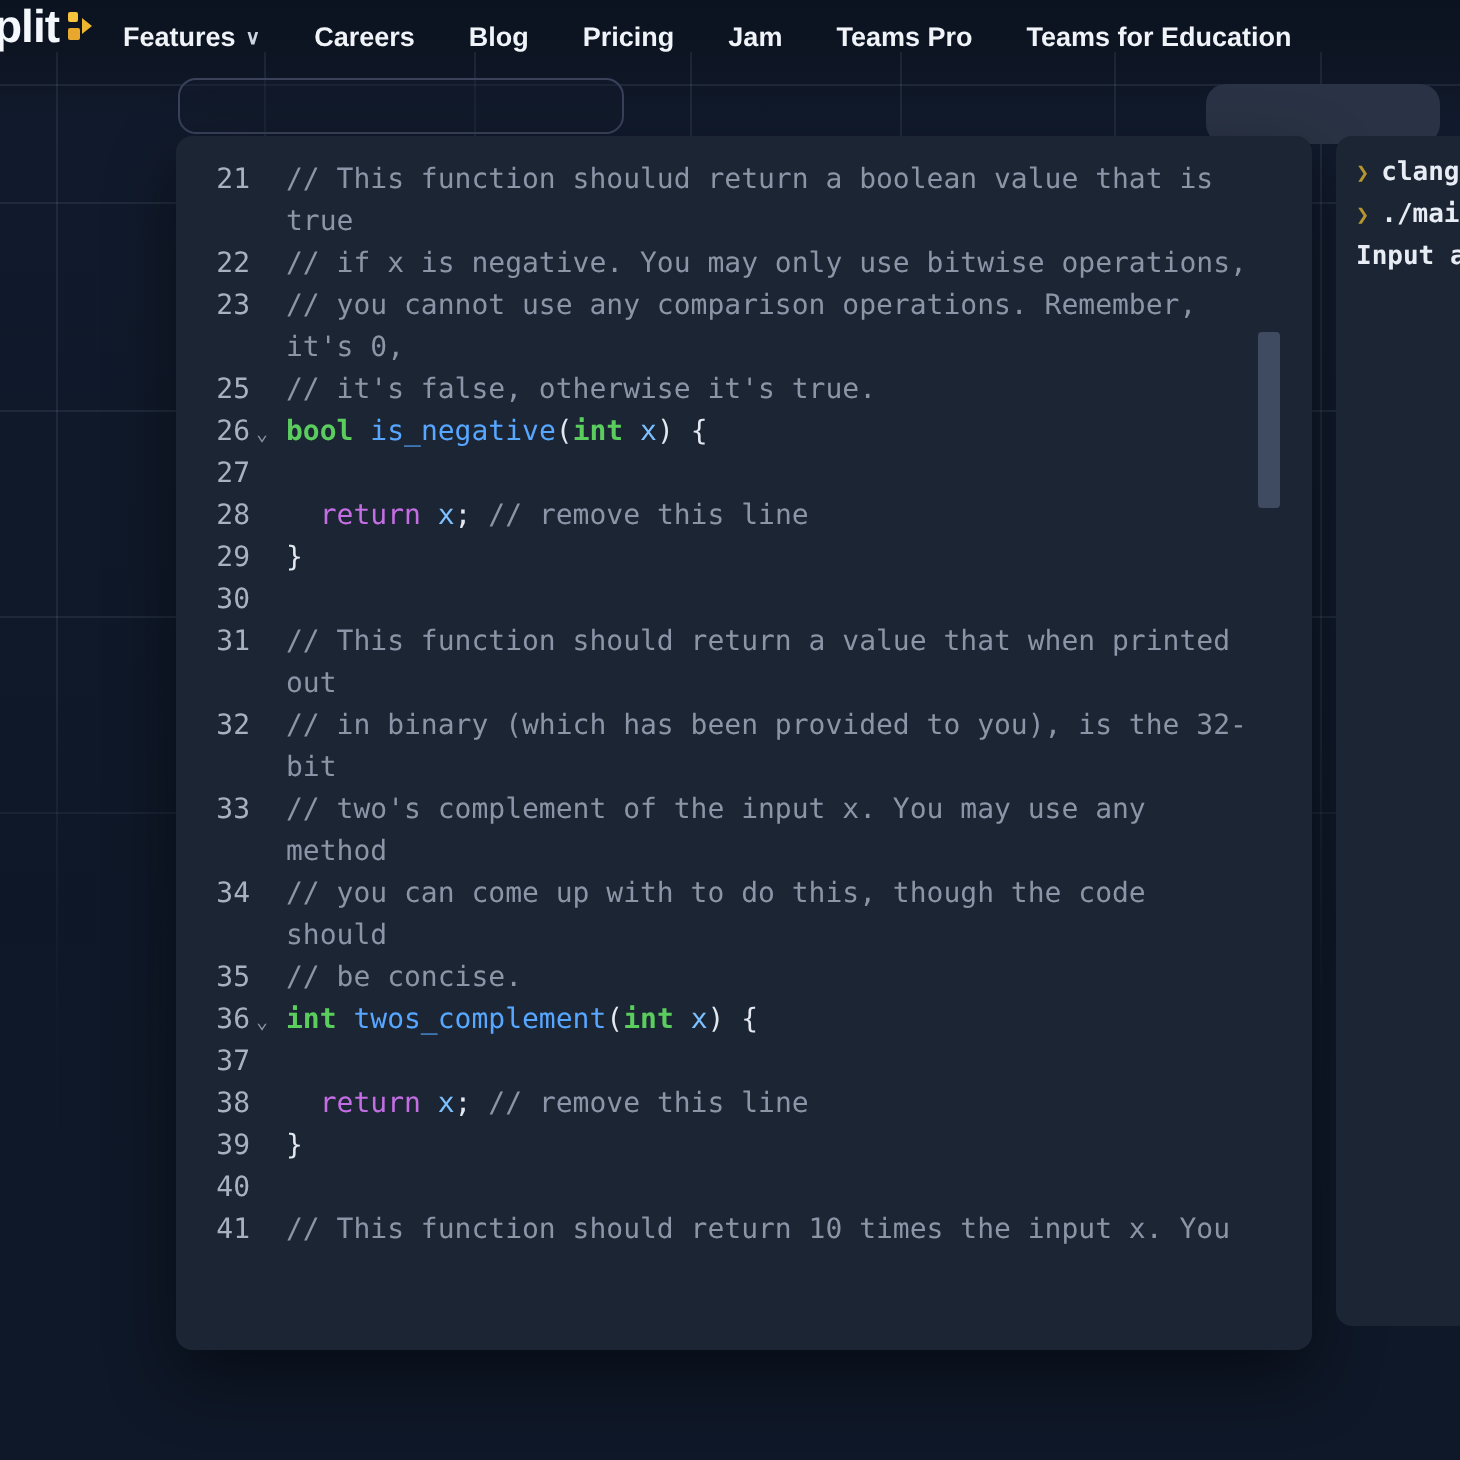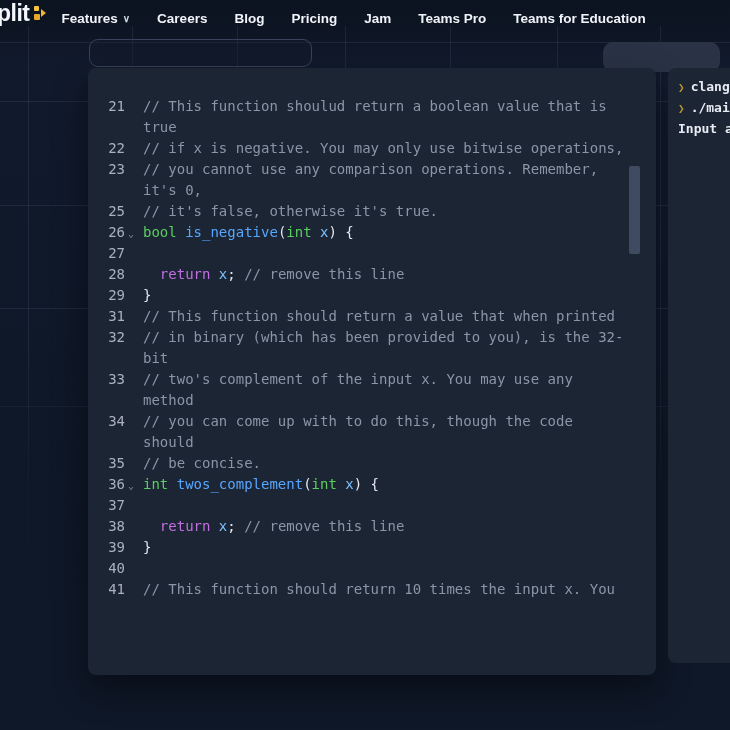--- a/index.html
+++ b/index.html
@@ -30,29 +30,29 @@
   #logo-glyph .sq-bottom{position:absolute;left:1px;top:10px;width:6px;height:6px;background:#e8a82d;border-radius:1px;}
   #logo-glyph .tri{position:absolute;left:8px;top:5px;width:0;height:0;
     border-top:4px solid transparent;border-bottom:4px solid transparent;border-left:5px solid #f0b62f;}
   #nav-items{display:flex;align-items:center;margin-left:16px;}
   .nav-item{font-size:13.5px;font-weight:bold;margin-right:27px;white-space:nowrap;cursor:pointer;}
   .nav-item .chev{font-size:10px;margin-left:5px;color:#cdd5e0;display:inline-block;transform:translateY(-1px);}
   
   #editor{position:absolute;left:88px;top:68px;width:568px;height:607px;z-index:5;
     background:var(--panel-bg,#1c2533);border-radius:8px;overflow:hidden;
     box-shadow:0 14px 34px rgba(0,0,0,.45);}
-  #code{padding-top:20px;font-family:"DejaVu Sans Mono","Liberation Mono",monospace;
-    font-size:14px;line-height:21px;margin-top:8px;}
+  #code{padding-top:12px;font-family:"DejaVu Sans Mono","Liberation Mono",monospace;
+    font-size:14px;line-height:21px;}
   .code-row{display:flex;height:21px;}
   .ln{width:37px;text-align:right;color:var(--ln,#a9b1bf);flex:0 0 37px;user-select:none;}
   .foldcol{width:18px;flex:0 0 18px;text-align:left;padding-left:3px;box-sizing:border-box;}
   .fold-icon{color:#8a93a5;font-size:10px;line-height:21px;}
   .codetext{flex:1;white-space:pre;overflow:hidden;}
   .tok-c{color:var(--comment,#8b95a7);}
-  .tok-k{color:var(--type,#5bcd5f);}
+  .tok-k{color:var(--type,#5bcd5f);font-weight:bold;}
   .tok-f{color:var(--func,#57a6ff);}
   .tok-v{color:var(--vari,#7cc0ff);}
   .tok-r{color:var(--ctrl,#c36ee3);}
   .tok-p{color:var(--punc,#e2e7f0);}
   .tok-w{color:#e2e7f0;}
   #scroll-thumb{position:absolute;right:16px;top:98px;width:11px;height:88px;
     background:var(--thumb,#3f4b61);border-radius:2px;z-index:6;}
   
   #console{position:absolute;left:668px;top:68px;width:66px;height:595px;z-index:5;
     background:var(--panel-bg,#1c2533);border-radius:8px 0 0 8px;
@@ -150,23 +150,33 @@
         <span class="ln">28</span>
         <span class="foldcol"></span>
         <span class="codetext"><span class="tok-w">  </span><span class="tok-r">return</span><span class="tok-v"> x</span><span class="tok-p">;</span><span class="tok-c"> // remove this line</span></span>
       </div>
       <div class="code-row">
         <span class="ln">29</span>
         <span class="foldcol"></span>
         <span class="codetext"><span class="tok-p">}</span></span>
       </div>
       <div class="code-row">
+        <span class="ln">30</span>
+        <span class="foldcol"></span>
+        <span class="codetext"></span>
+      </div>
+      <div class="code-row">
         <span class="ln">31</span>
         <span class="foldcol"></span>
         <span class="codetext"><span class="tok-c">// This function should return a value that when printed</span></span>
+      </div>
+      <div class="code-row">
+        <span class="ln"></span>
+        <span class="foldcol"></span>
+        <span class="codetext"><span class="tok-c">out</span></span>
       </div>
       <div class="code-row">
         <span class="ln">32</span>
         <span class="foldcol"></span>
         <span class="codetext"><span class="tok-c">// in binary (which has been provided to you), is the 32-</span></span>
       </div>
       <div class="code-row">
         <span class="ln"></span>
         <span class="foldcol"></span>
         <span class="codetext"><span class="tok-c">bit</span></span>

